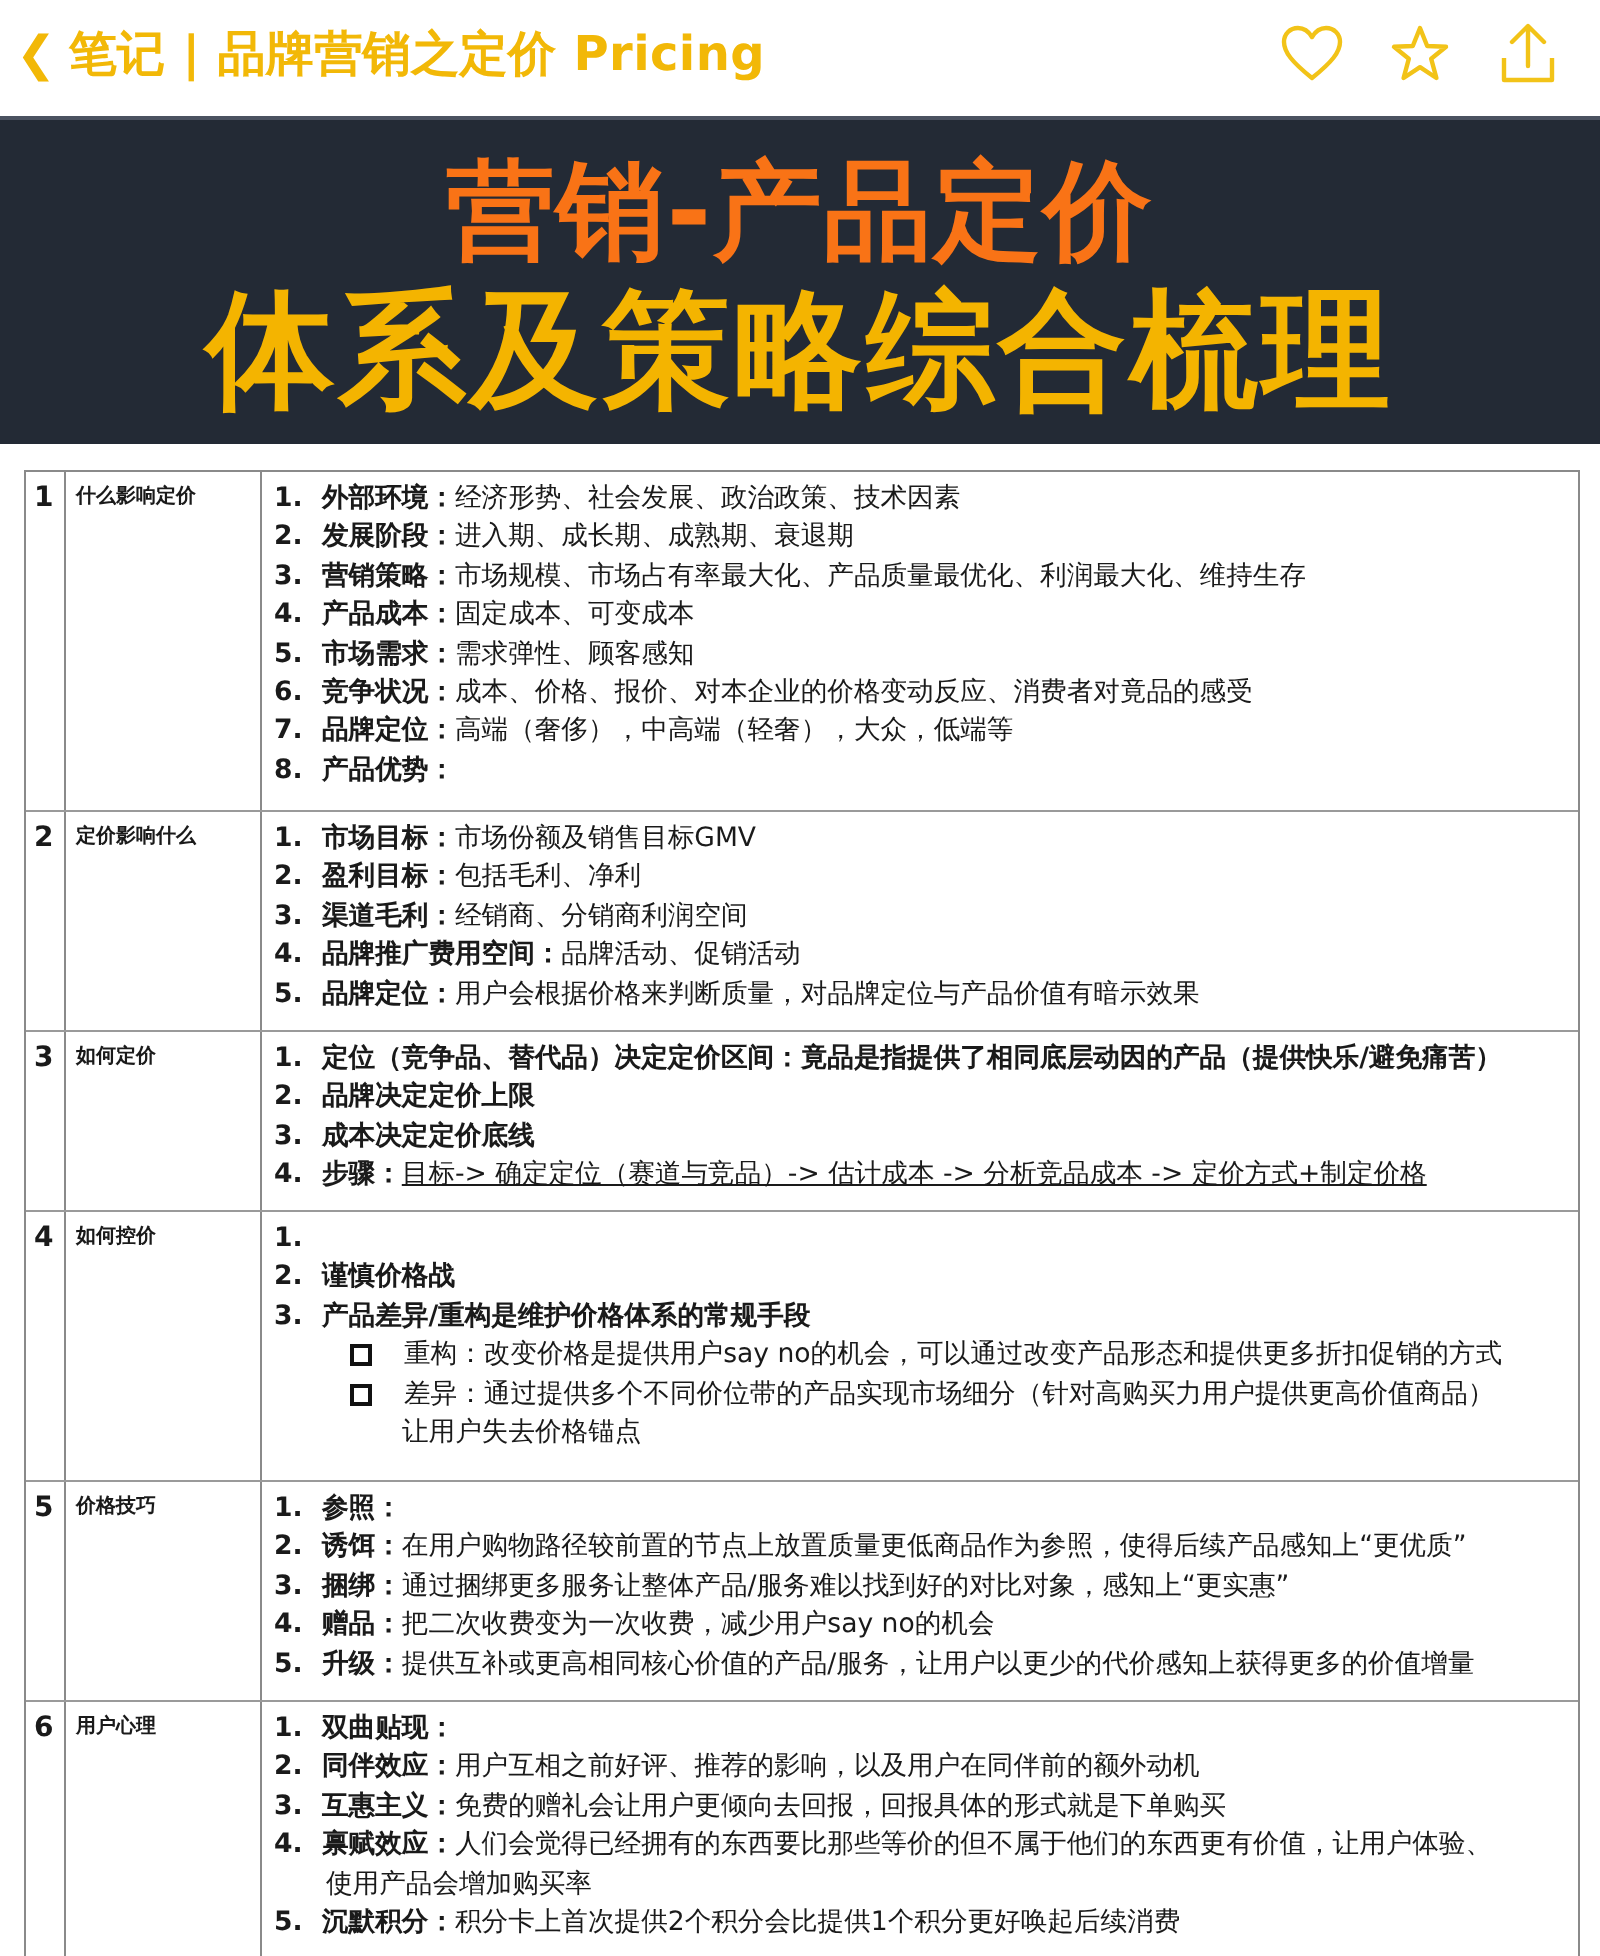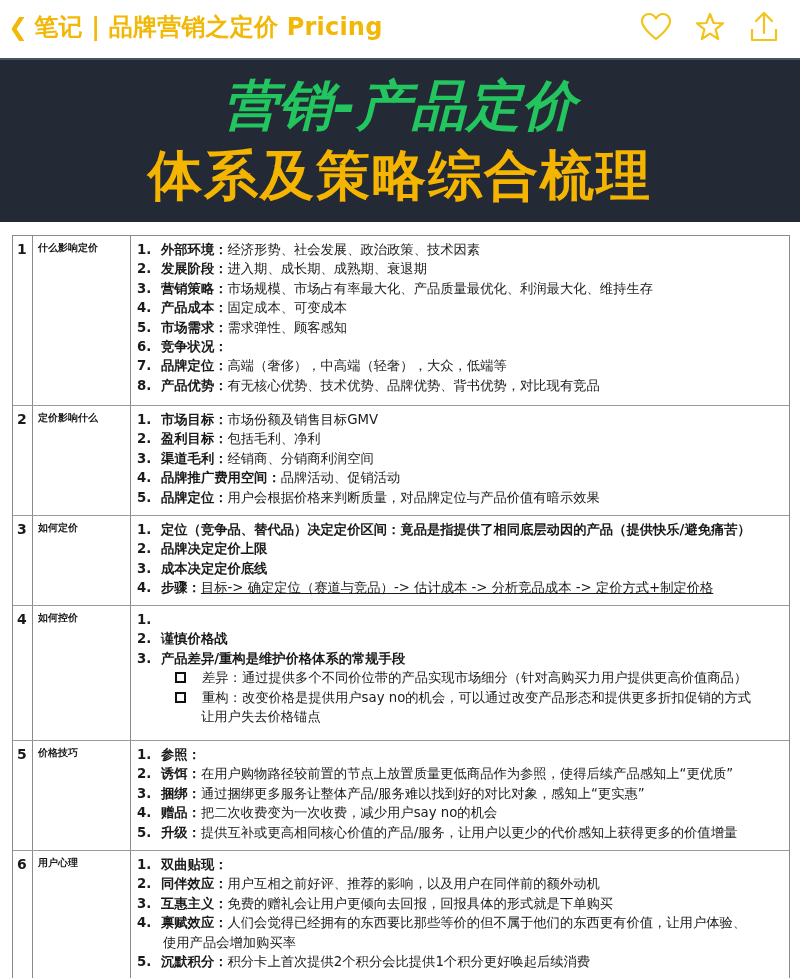--- a/index.html
+++ b/index.html
@@ -6,22 +6,22 @@
     html, body { width: 800px; height: 978px; overflow: hidden; background: #ffffff; }
     body { font-family: "DejaVu Sans", "Liberation Sans", sans-serif; color: #1a1a1a; position: relative; }
 
     .topbar { position: absolute; left: 0; top: 0; width: 800px; height: 58px; background: #ffffff; }
     .topbar .title { position: absolute; left: 8px; top: 11px; font-size: 24px; font-weight: bold; color: #f2b807; letter-spacing: 0.2px; white-space: nowrap; display: flex; align-items: center; gap: 6px; }
     .topbar .back { font-size: 24px; font-weight: bold; color: #f2b807; cursor: pointer; }
     .topbar .actions { position: absolute; right: 20px; top: 10px; display: flex; gap: 22px; }
     .topbar .act { width: 32px; height: 34px; display: flex; align-items: center; justify-content: center; cursor: pointer; }
 
     .banner { position: absolute; left: 0; top: 58px; width: 800px; height: 164px; background: #232a35; border-top: 2px solid #4b5260; text-align: center; }
-    .banner .l1 { position: absolute; left: 0; right: 0; top: 14px; font-size: 54px; font-weight: 900; color: #22c55e; letter-spacing: 1px; line-height: 64px; font-style: italic; }
-    .banner .l2 { position: absolute; left: 0; right: 0; top: 84px; font-size: 54px; font-weight: 900; color: #f4b400; letter-spacing: 2px; line-height: 64px; }
+    .banner .l1 { position: absolute; left: 0; right: 0; top: 14px; font-size: 54px; font-weight: 900; color: #f97316; letter-spacing: 1px; line-height: 64px; }
+    .banner .l2 { position: absolute; left: 0; right: 0; top: 84px; font-size: 64px; font-weight: 900; color: #f4b400; letter-spacing: 2px; line-height: 64px; }
 
     .grid { position: absolute; left: 12px; top: 235px; width: 778px; border: 1px solid #8a8a8a; border-bottom: none; }
     .row { display: flex; border-bottom: 1px solid #9a9a9a; }
     .row:last-child { border-bottom: none; }
     .c-num { width: 20px; border-right: 1px solid #8a8a8a; font-weight: bold; font-size: 14px; padding: 5px 0 0 4px; }
     .c-topic { width: 98px; border-right: 1px solid #8a8a8a; font-weight: bold; font-size: 10px; padding: 5px 0 0 5px; white-space: nowrap; }
     .c-body { flex: 1; padding: 4px 4px 0 4px; font-size: 13.3px; line-height: 19.4px; }
     .li { display: flex; white-space: nowrap; }
     .li .n { width: 26px; font-weight: bold; padding-left: 2px; }
     .li .k { font-weight: bold; }
@@ -99,32 +99,32 @@
       <div class="li">
           <span class="n">5.</span>
           <span class="k">市场需求</span>
           <span class="k">：</span>
           <span class="v">需求弹性、顾客感知</span>
         </div>
       <div class="li">
           <span class="n">6.</span>
           <span class="k">竞争状况</span>
           <span class="k">：</span>
+          <span class="v">成本、价格、报价、对本企业的价格变动反应、消费者对竟品的感受</span>
         </div>
       <div class="li">
           <span class="n">7.</span>
           <span class="k">品牌定位</span>
           <span class="k">：</span>
           <span class="v">高端（奢侈），中高端（轻奢），大众，低端等</span>
         </div>
       <div class="li">
           <span class="n">8.</span>
           <span class="k">产品优势</span>
           <span class="k">：</span>
-          <span class="v">有无核心优势、技术优势、品牌优势、背书优势，对比现有竞品</span>
         </div>
     </div>
   </div>
 
   <div class="row" style="height:110px">
     <div class="c-num">2</div>
     <div class="c-topic">定价影响什么</div>
     <div class="c-body">
       <div class="li">
           <span class="n">1.</span>
@@ -194,25 +194,25 @@
       <div class="li">
           <span class="n">2.</span>
           <span class="bold">谨慎价格战</span>
         </div>
       <div class="li">
           <span class="n">3.</span>
           <span class="bold">产品差异/重构是维护价格体系的常规手段</span>
         </div>
       <div class="sub">
           <span class="box"></span>
-          <span>差异：通过提供多个不同价位带的产品实现市场细分（针对高购买力用户提供更高价值商品）</span>
+          <span>重构：改变价格是提供用户say no的机会，可以通过改变产品形态和提供更多折扣促销的方式</span>
         </div>
       <div class="sub">
           <span class="box"></span>
-          <span>重构：改变价格是提供用户say no的机会，可以通过改变产品形态和提供更多折扣促销的方式</span>
+          <span>差异：通过提供多个不同价位带的产品实现市场细分（针对高购买力用户提供更高价值商品）</span>
         </div>
       <div class="cont">让用户失去价格锚点</div>
     </div>
   </div>
 
   <div class="row" style="height:110px">
     <div class="c-num">5</div>
     <div class="c-topic">价格技巧</div>
     <div class="c-body">
       <div class="li">

